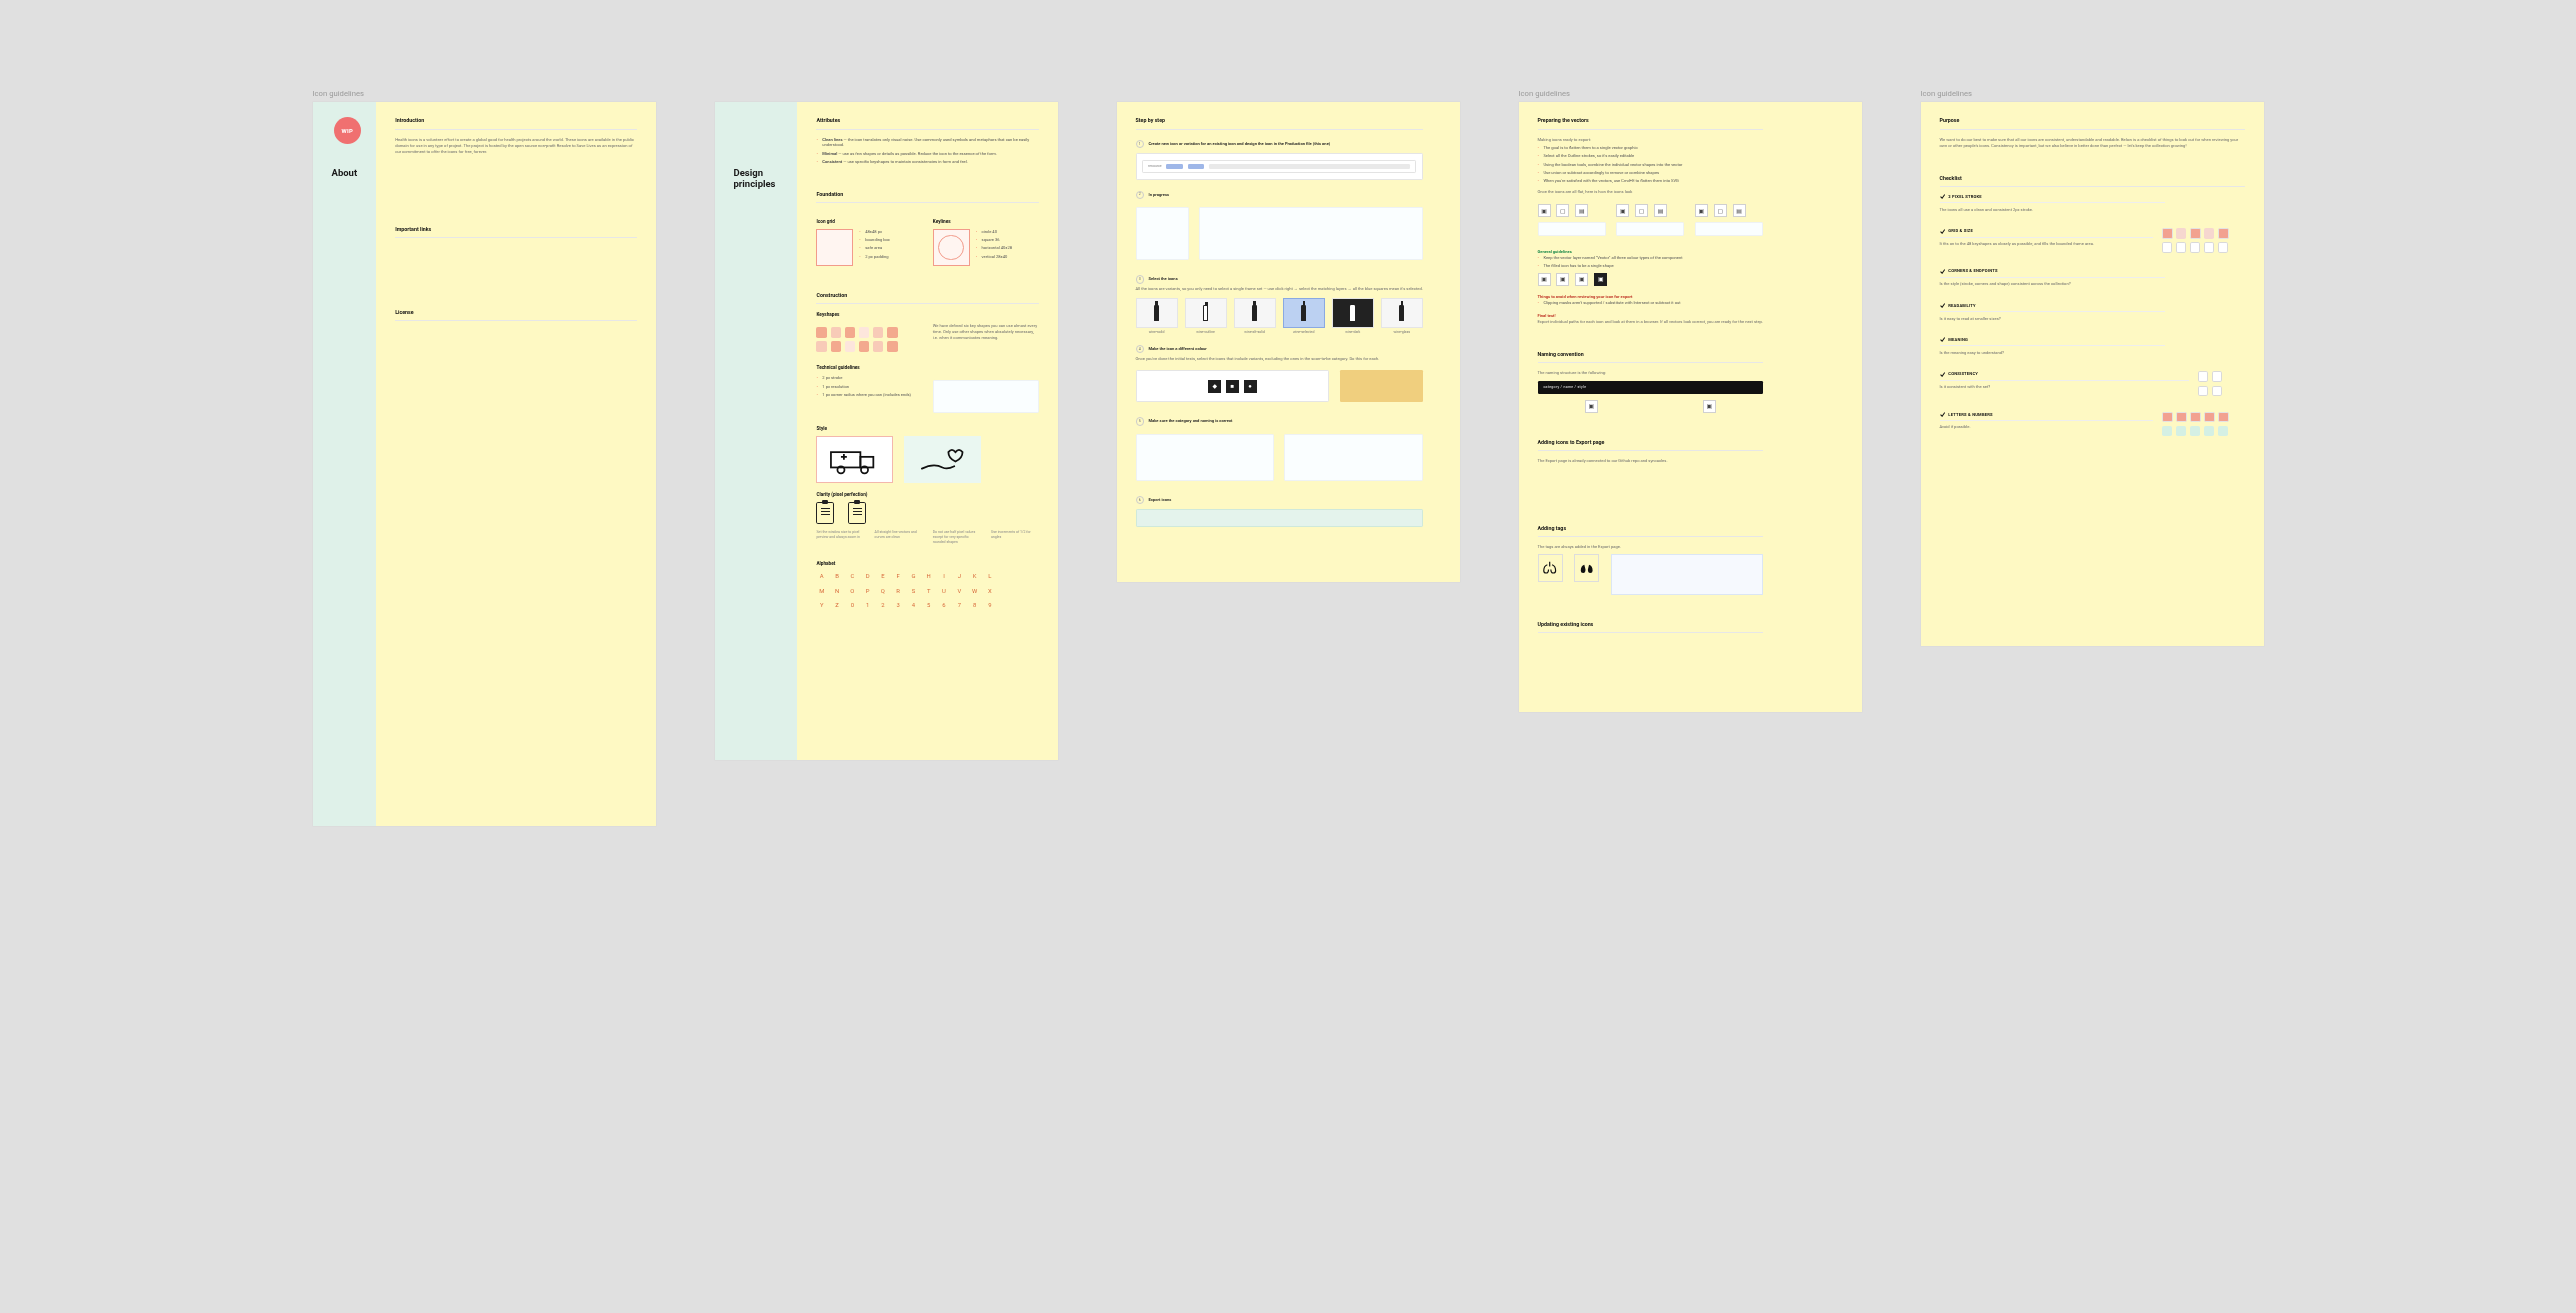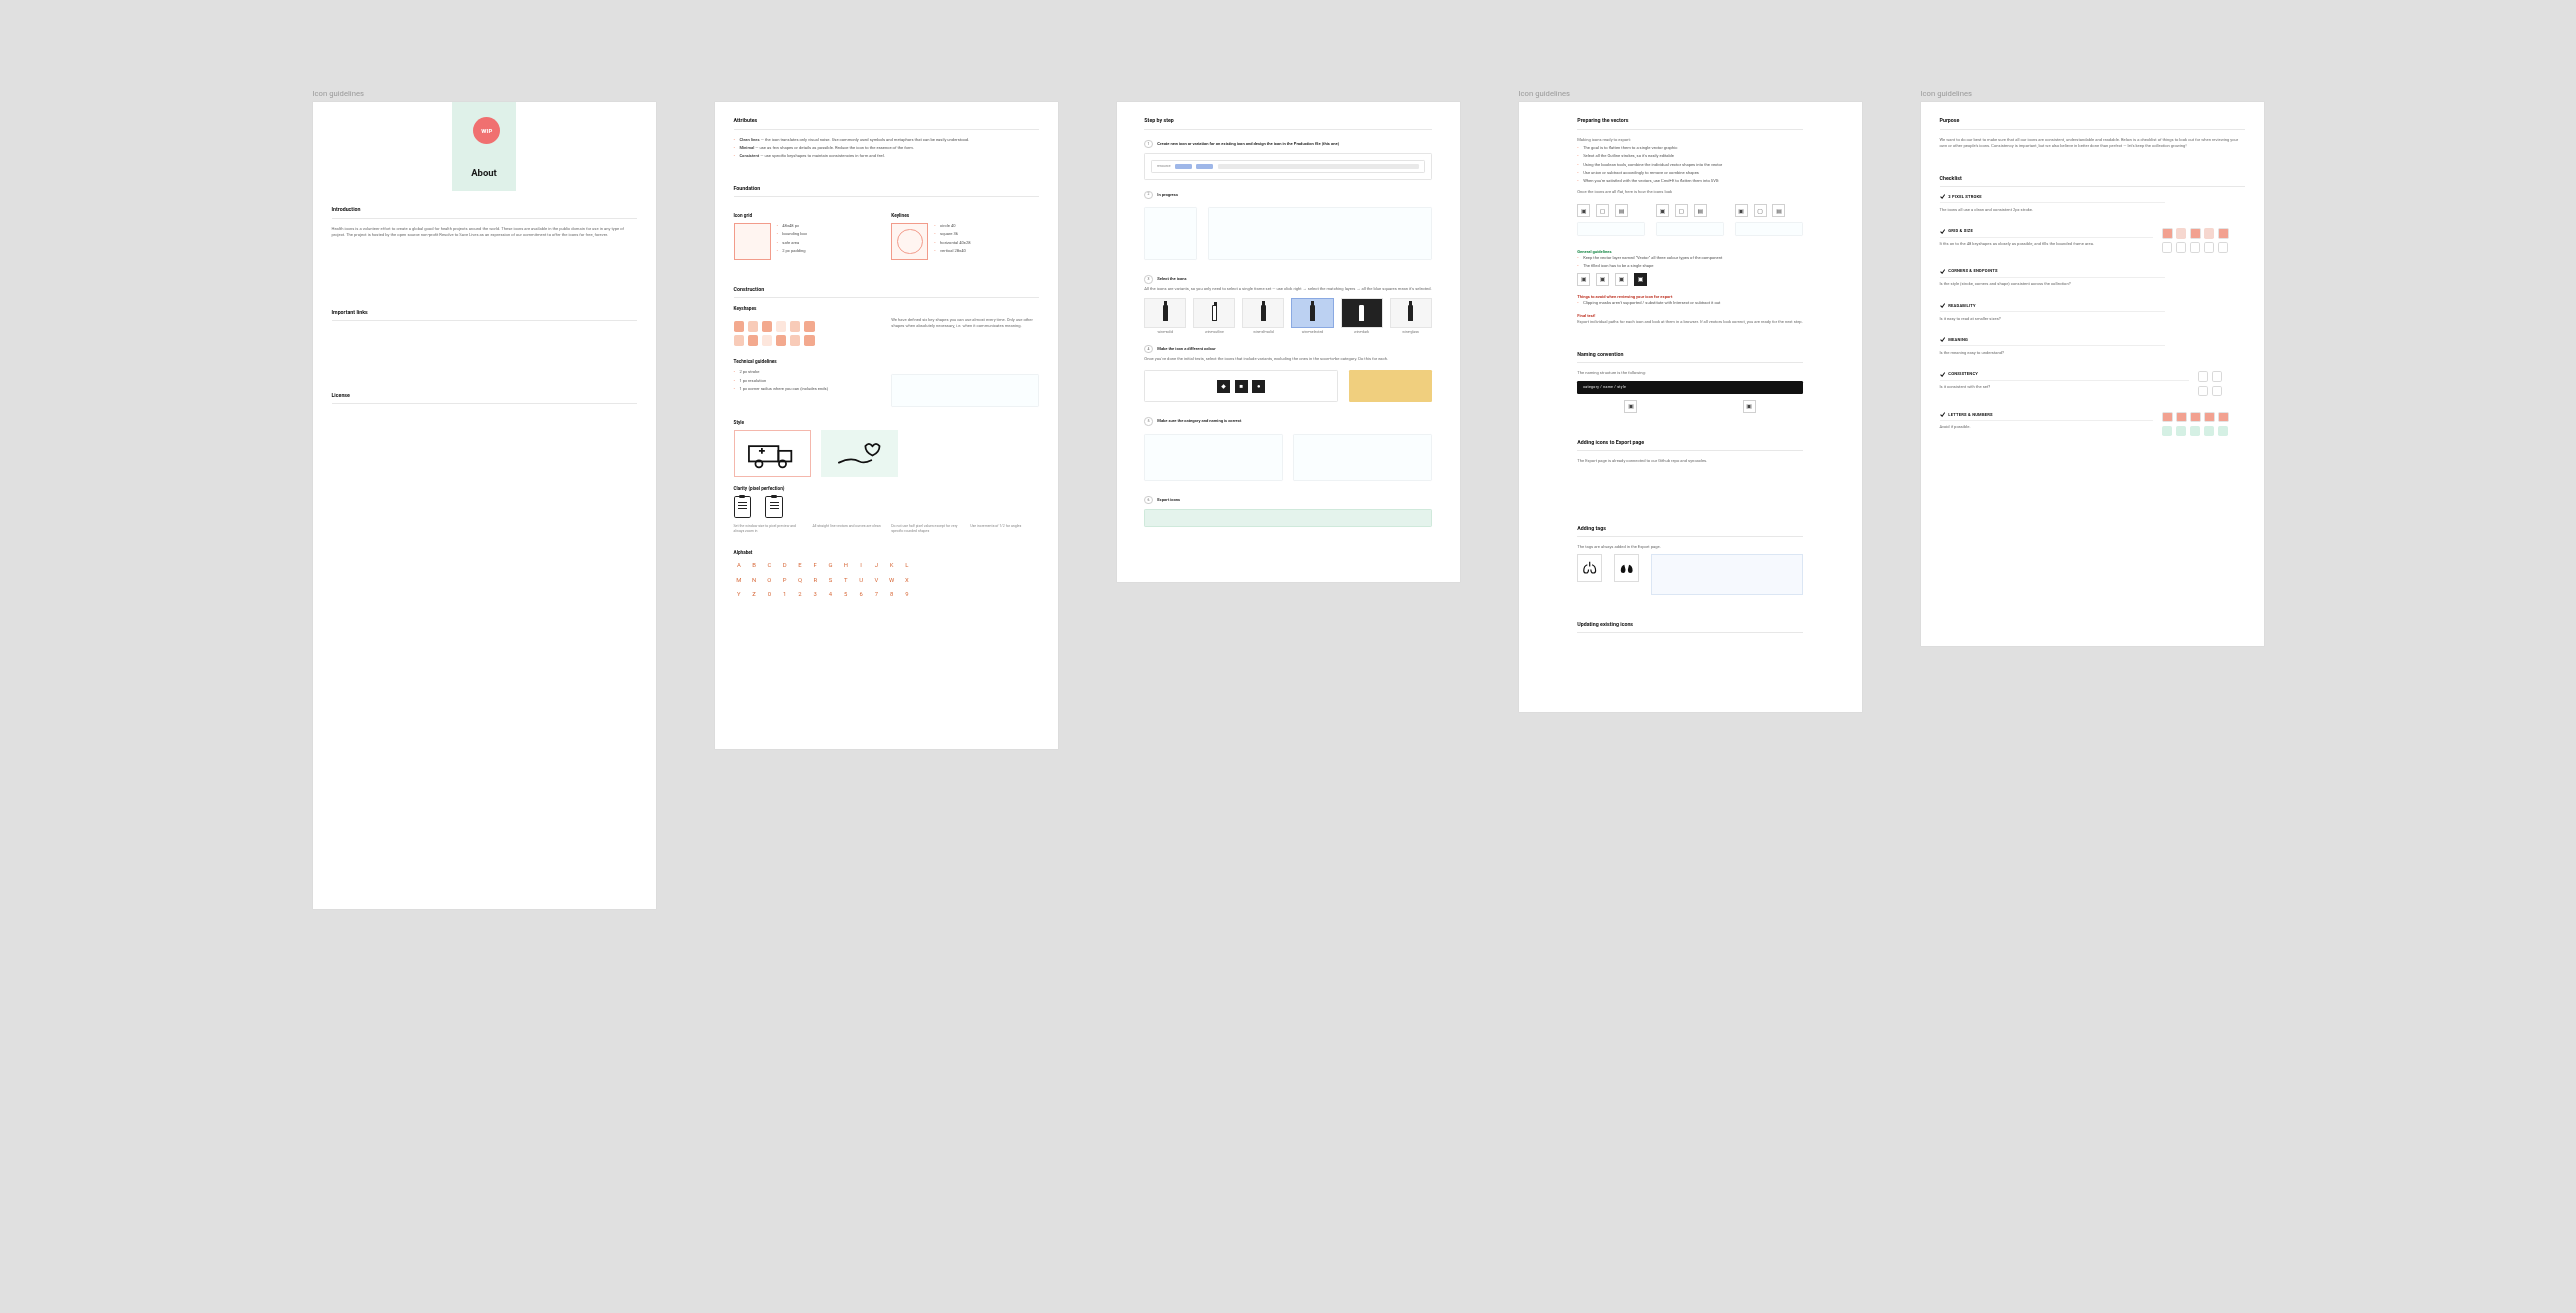--- a/index.html
+++ b/index.html
@@ -12,26 +12,25 @@
     display: flex;
     gap: 59px;
     align-items: flex-start;
     justify-content: center;
   }
 
   .frame-wrap { display: flex; flex-direction: column; width: 343px; flex: 0 0 343px; }
   .frame-label { font-size: 7.7px; color: #9a9a9a; margin-bottom: 3.5px; height: 9.5px; }
 
   .frame {
-    background: #ffffff;
+    background: #fef9c3;
     width: 100%;
     box-shadow: 0 0 0 0.6px rgba(0,0,0,0.03);
     display: flex;
-    flex-direction: column;
-    align-items: center;
+    flex-direction: row;
   }
   .frame-header {
     background: #dff1e9;
     position: relative;
     padding: 65px 19px 13px;
   }
   .frame-title { font-size: 9.5px; font-weight: 700; color: #1a1a1a; }
   .wip-badge {
     position: absolute; top: 15.4px; right: 15.4px;
     width: 27px; height: 27px; border-radius: 50%;
@@ -147,20 +146,23 @@
           <h3>License</h3>
         </div>
         <div style="height:449px"></div>
       </div>
     </div>
   </div>
 
   <div class="frame-wrap">
     <div class="frame-label"></div>
     <div class="frame">
+      <div class="frame-header">
+        <div class="frame-title">Design principles</div>
+      </div>
       <div class="frame-body">
 
         <div class="section">
           <h3>Attributes</h3>
           <ul class="bullet-list">
             <li><b>Clean lines</b> — <span>the icon translates only visual noise. Use commonly used symbols and metaphors that can be easily understood.</span></li>
             <li><b>Minimal</b> — <span>use as few shapes or details as possible. Reduce the icon to the essence of the form.</span></li>
             <li><b>Consistent</b> — <span>use specific keyshapes to maintain consistencies in form and feel.</span></li>
           </ul>
         </div>

